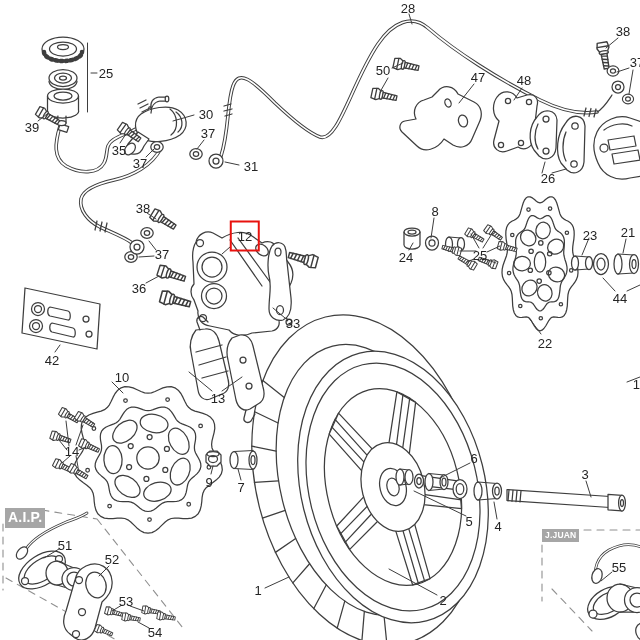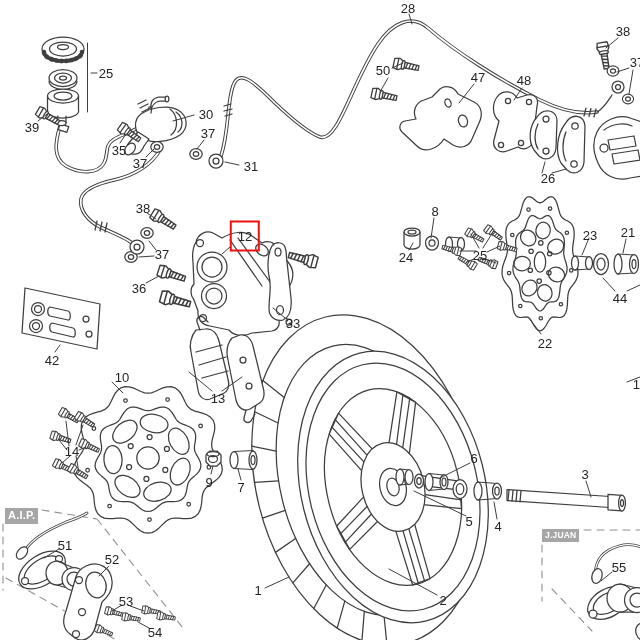--- a/index.html
+++ b/index.html
@@ -12,21 +12,21 @@
   #art .core{stroke:#fff;stroke-width:1.7}
   #art .cthick{stroke-width:2.8}
   #art .ccore{stroke:#fff;stroke-width:1.3}
   #art .thin{stroke-width:1}
   #art .dash{stroke:#909090;stroke-width:1.1;stroke-dasharray:7 6}
   #art .rib{stroke-width:4.5;stroke-dasharray:2 3}
   .callout{position:absolute;transform:translate(-50%,-50%);font-size:13px;font-weight:400;color:#242424;line-height:1;white-space:nowrap}
   .hl-box{position:absolute;left:245px;top:236px;transform:translate(-50%,-50%);border:2.5px solid #e8120e;padding:7px 6px;background:transparent}
   .hl-box .callout{position:static;transform:none;display:block}
   .brand{position:absolute;background:#a6a6a6;color:#fff;font-weight:bold;line-height:1.25;letter-spacing:.2px}
-  #brand-aip{left:5px;top:508px;font-size:11px;padding:1px 3px}
+  #brand-aip{left:5px;top:508px;font-size:14px;padding:1px 3px}
   #brand-jjuan{left:542px;top:529px;font-size:8.5px;padding:1px 3px}
 </style>
 </head>
 <body>
 
 <div id="stage">
 
 <svg id="art" width="640" height="640" viewBox="0 0 640 640">
   <defs>
     <g id="bolt">

